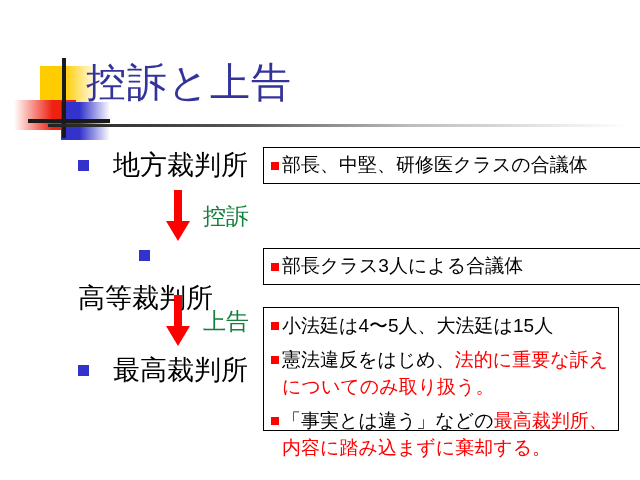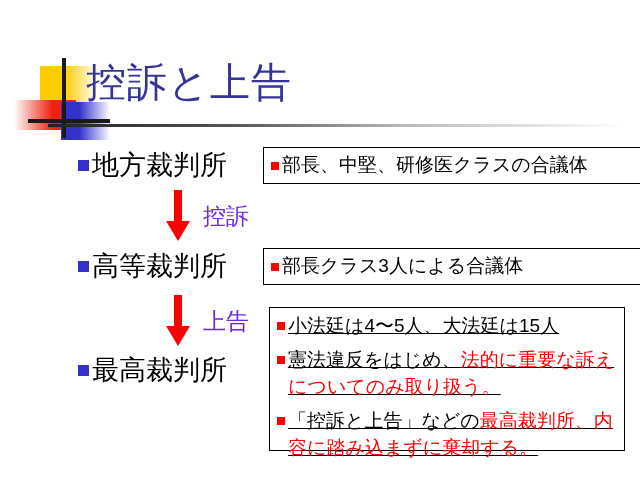--- a/index.html
+++ b/index.html
@@ -86,66 +86,67 @@
     height: 3px;
     background: linear-gradient(to right, #222222 0%, #555555 32%, #bbbbbb 62%, #ffffff 100%);
   }
 
   
   .court-item {
     position: absolute;
     display: flex;
     align-items: center;
     white-space: nowrap;
+    gap: 21px;
   }
   .court-bullet {
     width: 11px;
     height: 11px;
     background: #3333CC;
     margin-right: 3px;
     flex: 0 0 auto;
   }
   .court-label {
     font-size: 27px;
     line-height: 32px;
     color: #000000;
     letter-spacing: 0px;
   }
   #court-district { left: 78px; top: 149px; }
-  #court-high     { left: 78px; top: 250px; }
+  #court-high     { left: 78px; top: 250px; flex-direction: column; }
   #court-supreme  { left: 78px; top: 354px; }
 
   
   .arrow-group {
     position: absolute;
     display: flex;
     align-items: center;
   }
   .arrow-svg { display: block; }
   .arrow-label {
     font-size: 23px;
     line-height: 26px;
-    color: #6d28d9;
+    color: #15803d;
     margin-left: 10px;
     white-space: nowrap;
   }
   #arrow-koso  { left: 163px; top: 190px; }
   #arrow-jokoku { left: 163px; top: 295px; }
 
   
   .info-box {
     position: absolute;
     border: 1.5px solid #000000;
     background: #ffffff;
     box-sizing: border-box;
     padding: 4px 6px 4px 7px;
   }
   #box-district { left: 263px; top: 147px; width: 405px; height: 37px; }
   #box-high     { left: 263px; top: 248px; width: 419px; height: 37px; }
-  #box-supreme  { left: 269px; top: 307px; width: 356px; height: 144px; text-decoration: underline; }
+  #box-supreme  { left: 263px; top: 307px; width: 356px; height: 124px; }
 
   .info-line {
     display: flex;
     align-items: flex-start;
     margin-bottom: 7px;
   }
   .info-line:last-child { margin-bottom: 0; }
   .info-bullet {
     width: 8px;
     height: 8px;
@@ -228,17 +229,17 @@
     <div class="info-line">
       <span class="info-bullet"></span>
       <span class="info-text"><span>小法廷は4〜5人、大法廷は15人</span><span class="hl"></span></span>
     </div>
     <div class="info-line">
       <span class="info-bullet"></span>
       <span class="info-text"><span>憲法違反をはじめ、</span><span class="hl">法的に重要な訴えについてのみ取り扱う。</span></span>
     </div>
     <div class="info-line">
       <span class="info-bullet"></span>
-      <span class="info-text"><span>「控訴と上告」などの</span><span class="hl">最高裁判所、内容に踏み込まずに棄却する。</span></span>
+      <span class="info-text"><span>「事実とは違う」などの</span><span class="hl">最高裁判所、内容に踏み込まずに棄却する。</span></span>
     </div>
   </div>
 
 </div>
 
 </body></html>

